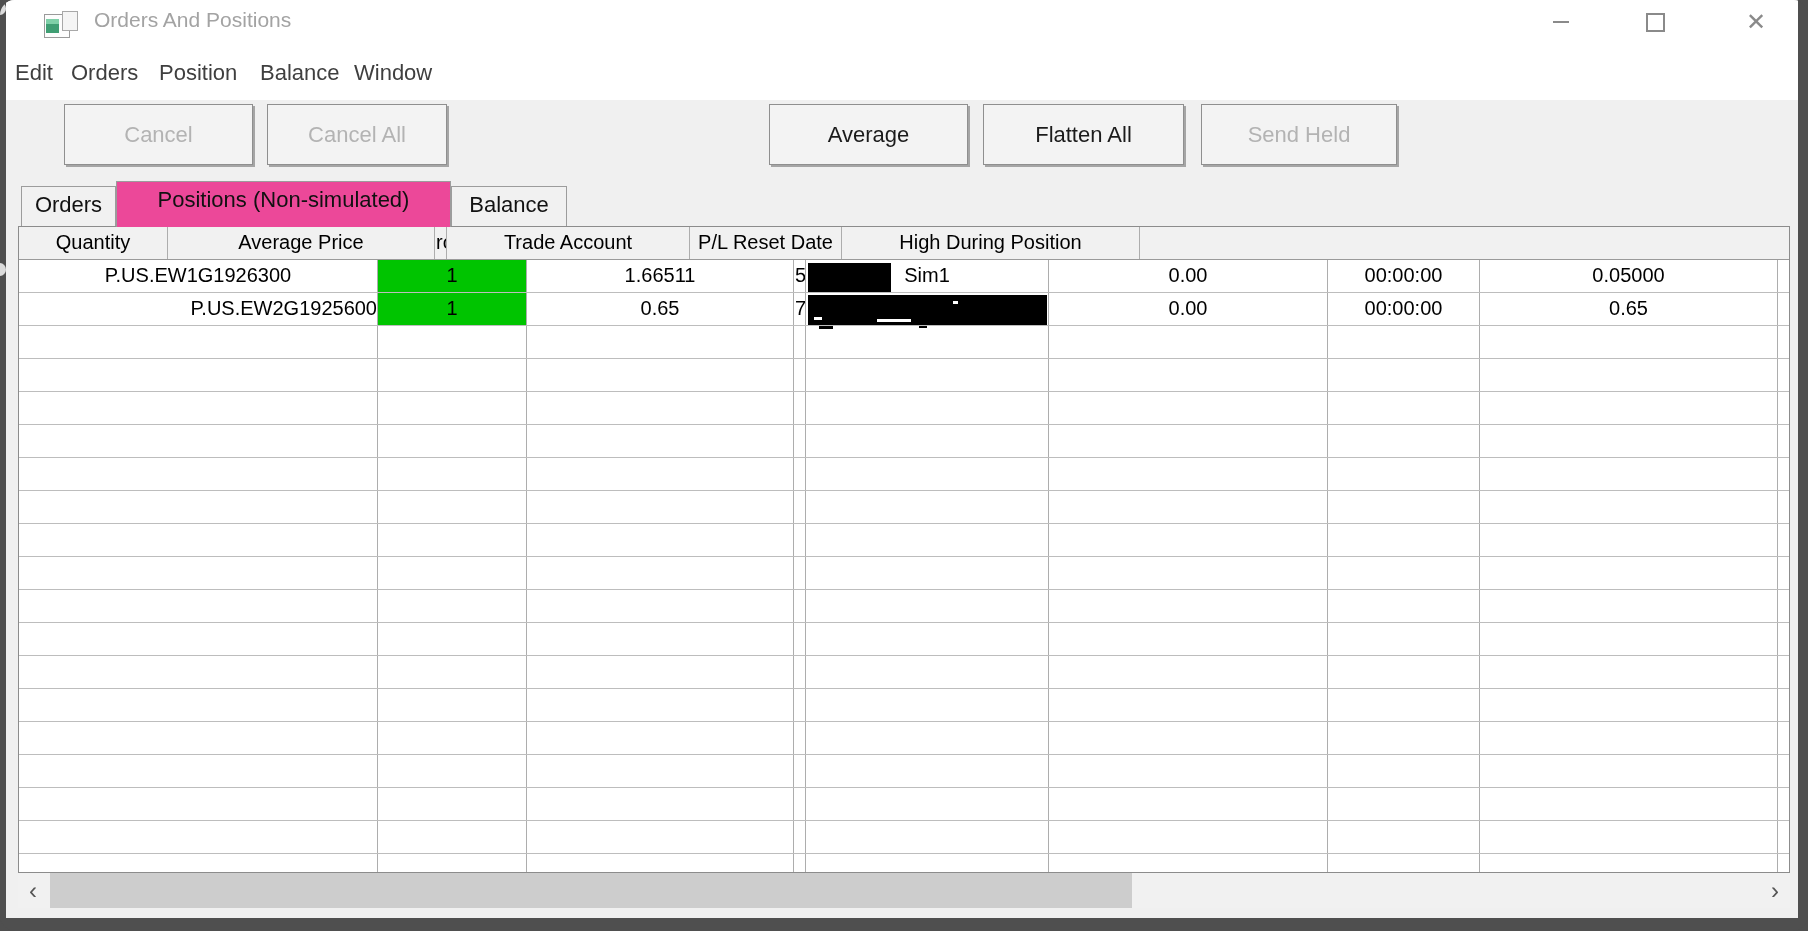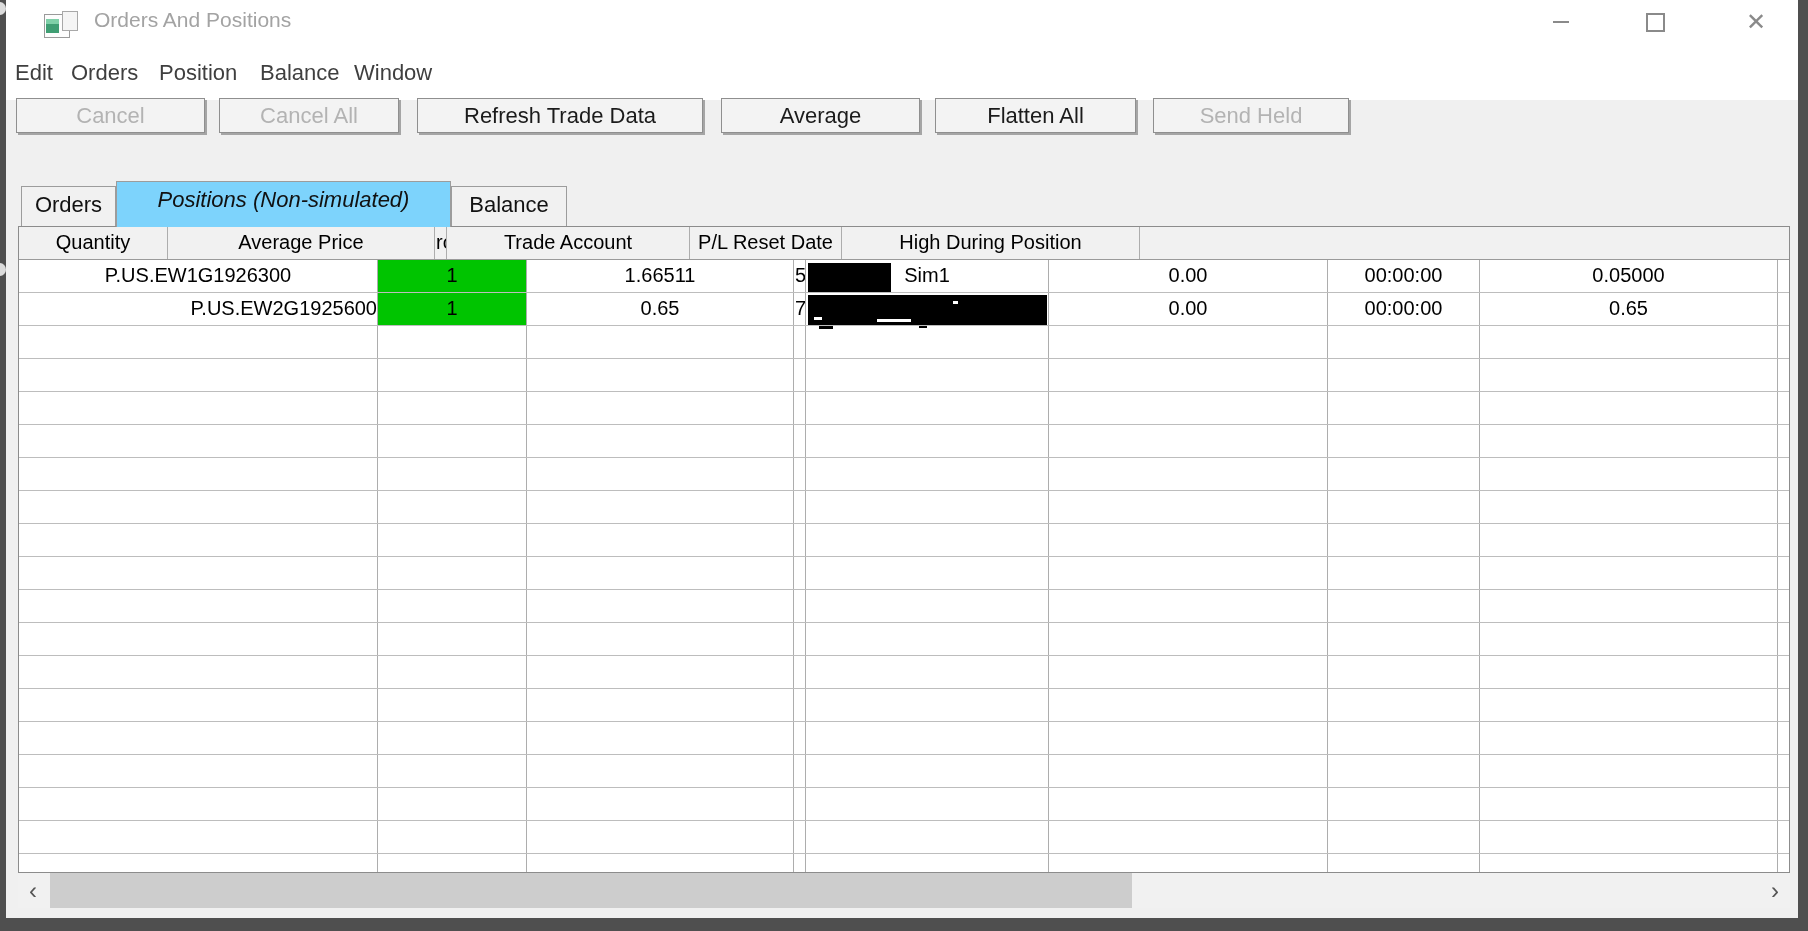--- a/index.html
+++ b/index.html
@@ -1,17 +1,17 @@
 <!DOCTYPE html>
 <html><head>
 <meta charset="utf-8">
 <style>
   html,body{margin:0;padding:0;}
   body{font-family:"Liberation Sans",sans-serif;background:#4f4f4f;}
-  #desktop{position:relative;width:1808px;height:931px;background:#4f4f4f;overflow:hidden;}
+  #desktop{position:relative;width:1808px;height:931px;background:#4f4f4f;overflow:hidden;border-radius:15px;}
   #app-window{position:absolute;left:6px;top:0;width:1792px;height:918px;background:#f0f0f0;overflow:hidden;}
 
   
   .edge-notch{position:absolute;width:12px;height:13px;border-radius:50%;background:#dcdcdc;left:-6px;}
 
   
   #title-bar{position:absolute;left:0;top:0;width:100%;height:48px;background:#ffffff;}
   #app-icon{position:absolute;left:38px;top:11px;width:34px;height:27px;}
   #app-icon .sheet{position:absolute;left:0;top:3px;width:24px;height:22px;background:#fdfdfd;border:1px solid #9a9a9a;}
   #app-icon .green{position:absolute;left:2px;top:8px;width:13px;height:14px;background:#3f9e73;}
@@ -23,31 +23,31 @@
   #max-btn{left:1619px;}
   #close-btn{left:1720px;font-size:24px;font-weight:300;}
   #min-glyph{width:16px;height:2px;background:#8a8a8a;}
   #max-glyph{width:15px;height:15px;border:2px solid #8a8a8a;}
 
   
   #menu-bar{position:absolute;left:0;top:48px;width:100%;height:52px;background:#ffffff;}
   .menu-item{position:absolute;top:12px;font-size:22px;color:#3f3f3f;white-space:nowrap;cursor:default;}
 
   
-  .tb-btn{position:absolute;top:98px;height:35px;background:#f3f3f3;border:1px solid #8f8f8f;
+  .tb-btn{position:absolute;top:104px;height:61px;background:#f3f3f3;border:1px solid #8f8f8f;
     box-shadow:2px 2px 0 rgba(90,90,90,0.5);font-size:22px;color:#1b1b1b;
-    display:flex;align-items:center;justify-content:center;box-sizing:border-box;white-space:nowrap;}
+    display:flex;align-items:center;justify-content:center;box-sizing:border-box;white-space:nowrap;margin-left:48px;}
   .tb-btn.disabled{color:#b3b3b3;}
 
   
   .tab{position:absolute;background:#f1f1f1;border:1px solid #9c9c9c;border-bottom:none;
     box-sizing:border-box;font-size:22px;color:#111;display:flex;align-items:flex-start;
     justify-content:center;padding-top:5px;white-space:nowrap;overflow:hidden;}
   .tab.inactive{top:186px;height:40px;z-index:1;}
-  .tab.active{top:181px;height:46px;z-index:3;background:#7dd3fc;font-style:italic;}
+  .tab.active{top:181px;height:46px;z-index:3;background:#ec4899;}
 
   
   #positions-table{position:absolute;left:12px;top:226px;width:1772px;height:647px;background:#ffffff;
     border:1px solid #8c8c8c;box-sizing:border-box;overflow:hidden;z-index:2;}
   .t-row{display:flex;height:33px;box-sizing:border-box;border-bottom:1px solid #bdbdbd;}
   .t-row.header{background:#f1f1f1;border-bottom:1px solid #9a9a9a;}
   .t-cell{box-sizing:border-box;border-right:1px solid #adadad;height:100%;line-height:31px;
     font-size:20px;color:#000;white-space:nowrap;overflow:hidden;text-align:center;flex:0 0 auto;}
   .t-cell.align-left{text-align:left;padding-left:1px;}
   .t-cell.last{flex:1 1 auto;border-right:none;}
@@ -94,21 +94,20 @@
     <div id="menu-bar">
       <span class="menu-item" style="left:9px">Edit</span>
       <span class="menu-item" style="left:65px">Orders</span>
       <span class="menu-item" style="left:153px">Position</span>
       <span class="menu-item" style="left:254px">Balance</span>
       <span class="menu-item" style="left:348px">Window</span>
     </div>
 
     <div class="tb-btn disabled" style="left:10px;width:189px">Cancel</div>
     <div class="tb-btn disabled" style="left:213px;width:180px">Cancel All</div>
-    <div class="tb-btn" style="left:411px;width:286px">Refresh Trade Data</div>
     <div class="tb-btn" style="left:715px;width:199px">Average</div>
     <div class="tb-btn" style="left:929px;width:201px">Flatten All</div>
     <div class="tb-btn disabled" style="left:1147px;width:196px">Send Held</div>
 
     <div class="tab inactive" style="left:15px;width:95px">Orders</div>
     <div class="tab active" style="left:110px;width:335px">Positions (Non-simulated)</div>
     <div class="tab inactive" style="left:445px;width:116px">Balance</div>
 
     <div id="positions-table">
         <div class="t-row header">

